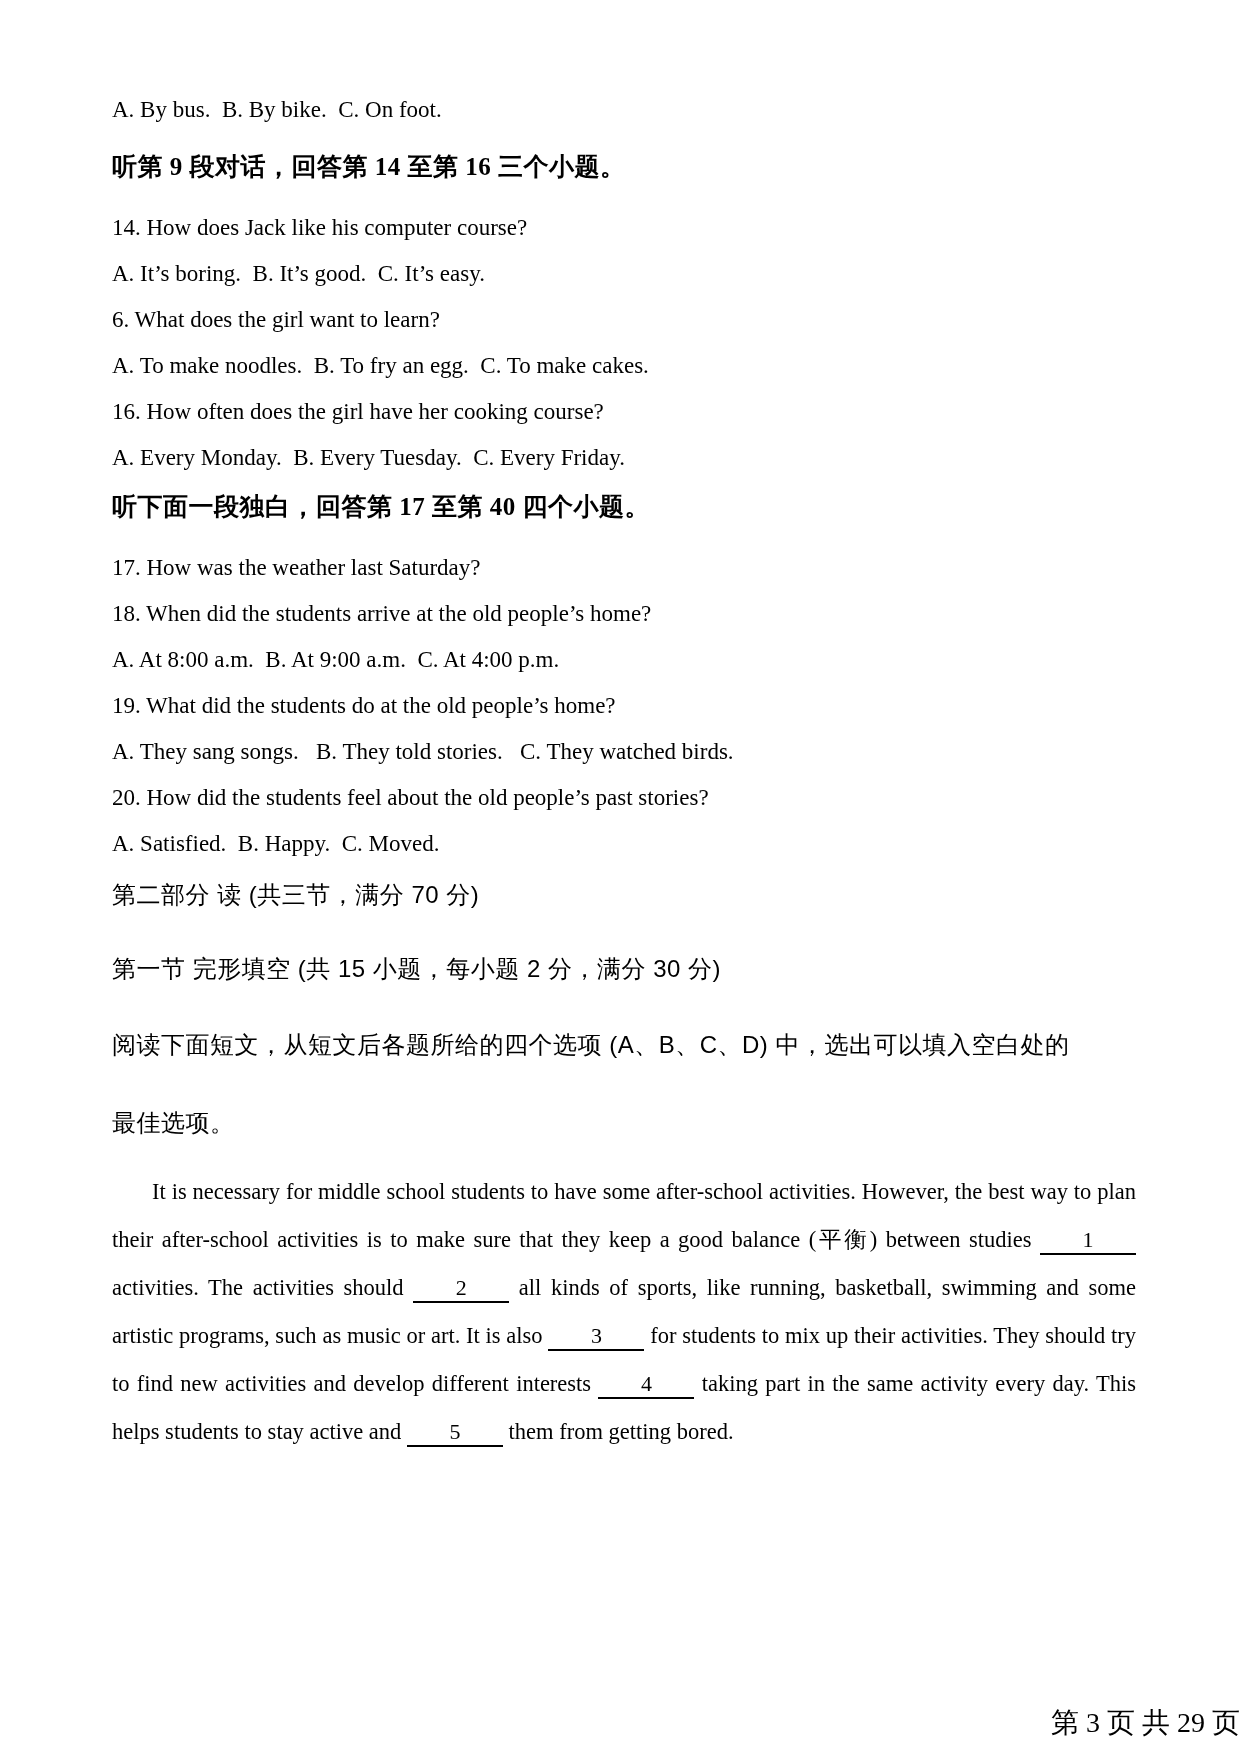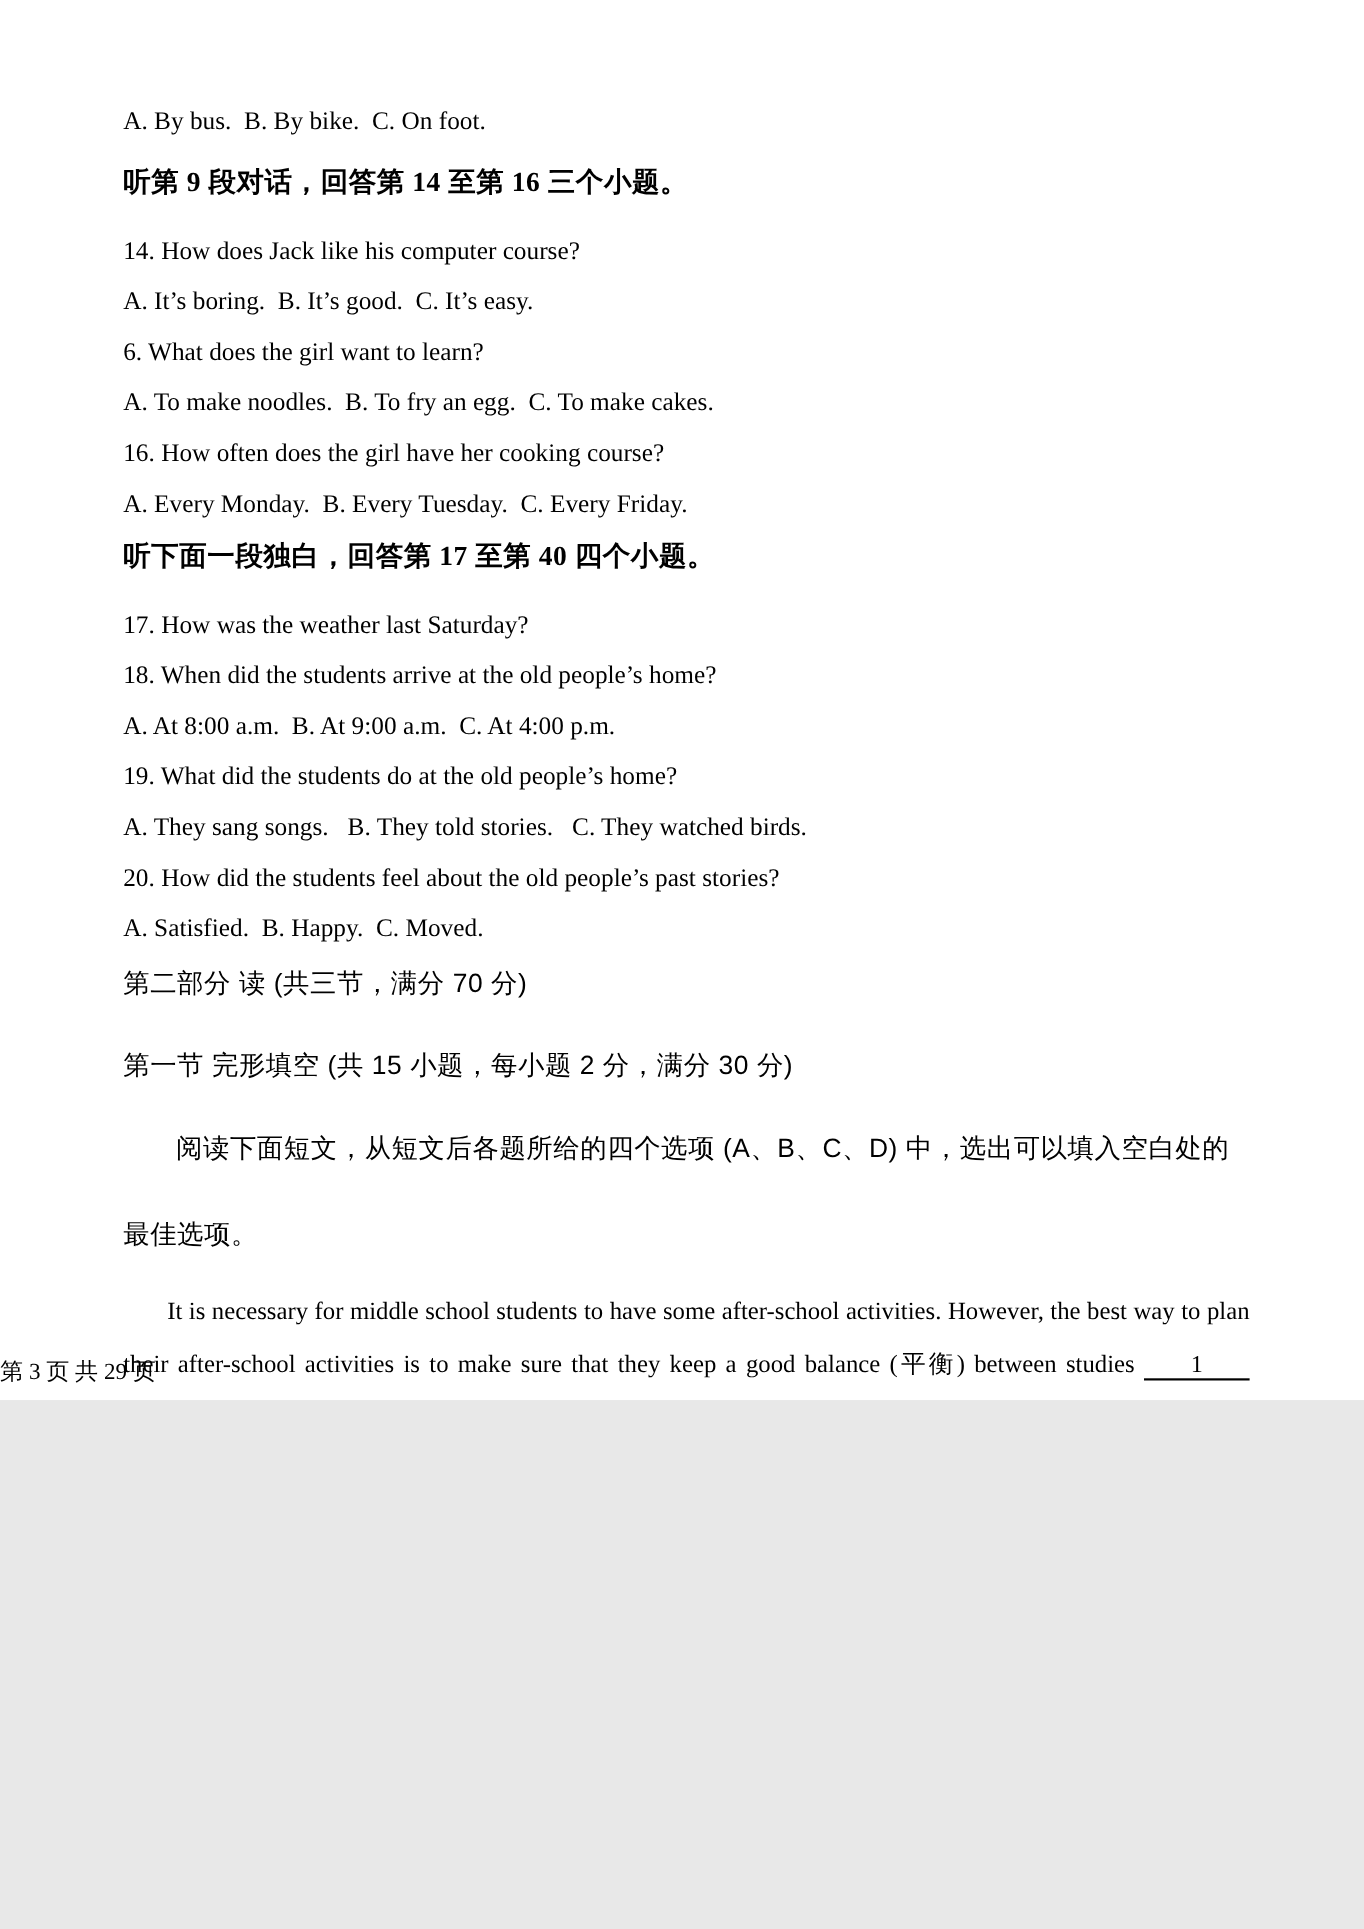--- a/index.html
+++ b/index.html
@@ -1,19 +1,19 @@
 <!DOCTYPE html>
 <html><head>
 <meta charset="utf-8">
 <style>
   html, body { margin: 0; padding: 0; background: #e8e8e8; }
   .page {
     position: relative;
     width: 1240px;
-    height: 1273px;
+    height: 1754px;
     margin: 0 auto;
     background: #ffffff;
     color: #000000;
     font-family: "Liberation Serif", serif;
     overflow: hidden;
   }
   .content {
     position: absolute;
     left: 112px;
     right: 104px;
@@ -43,21 +43,21 @@
     font-family: "Liberation Sans", "DejaVu Sans", sans-serif;
     font-weight: 400;
     font-size: 24px;
     line-height: 38px;
     margin: 0;
     white-space: pre-wrap;
     letter-spacing: 0.5px;
   }
   .mt-part      { margin-top: 10px; }
   .mt-section   { margin-top: 36px; }
-  .mt-instr1    { margin-top: 38px; margin-left: 48px; }
+  .mt-instr1    { margin-top: 38px; }
   .mt-instr2    { margin-top: 40px; }
   
   .passage {
     margin: 26px 0 0 0;
     font-size: 22.5px;
     line-height: 48px;
     text-align: justify;
     text-indent: 40px;
     font-family: "Liberation Serif", serif;
   }
@@ -69,22 +69,22 @@
     line-height: 26px;
     text-indent: 0;
     font-size: 22px;
     vertical-align: baseline;
   }
   .footer {
     position: absolute;
     left: 0;
     right: 0;
     bottom: 12px;
-    text-align: left;
-    font-size: 21px;
+    text-align: right;
+    font-size: 28px;
     font-family: "Liberation Serif", serif;
     white-space: pre-wrap;
   }
 </style>
 </head>
 <body>
 
 <div class="page">
   <div class="content">
 

